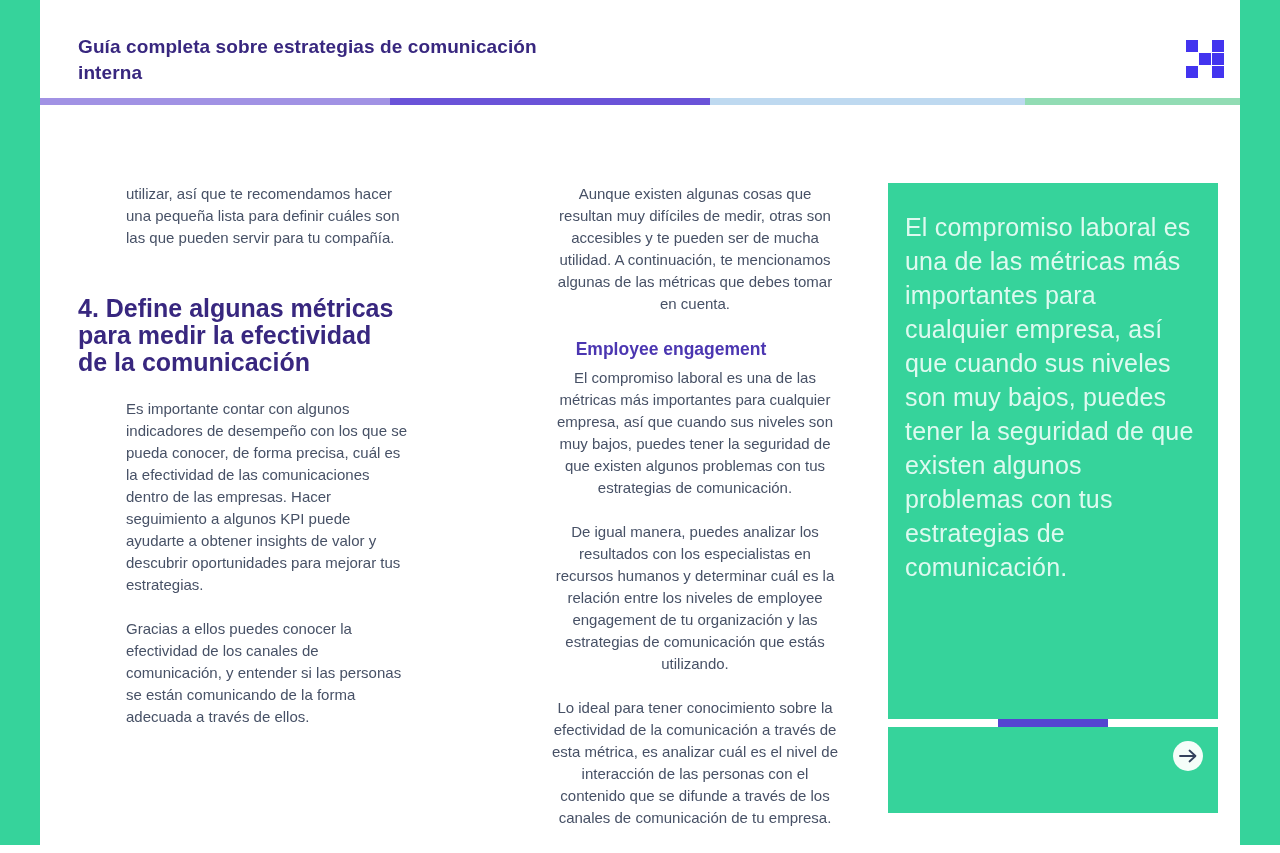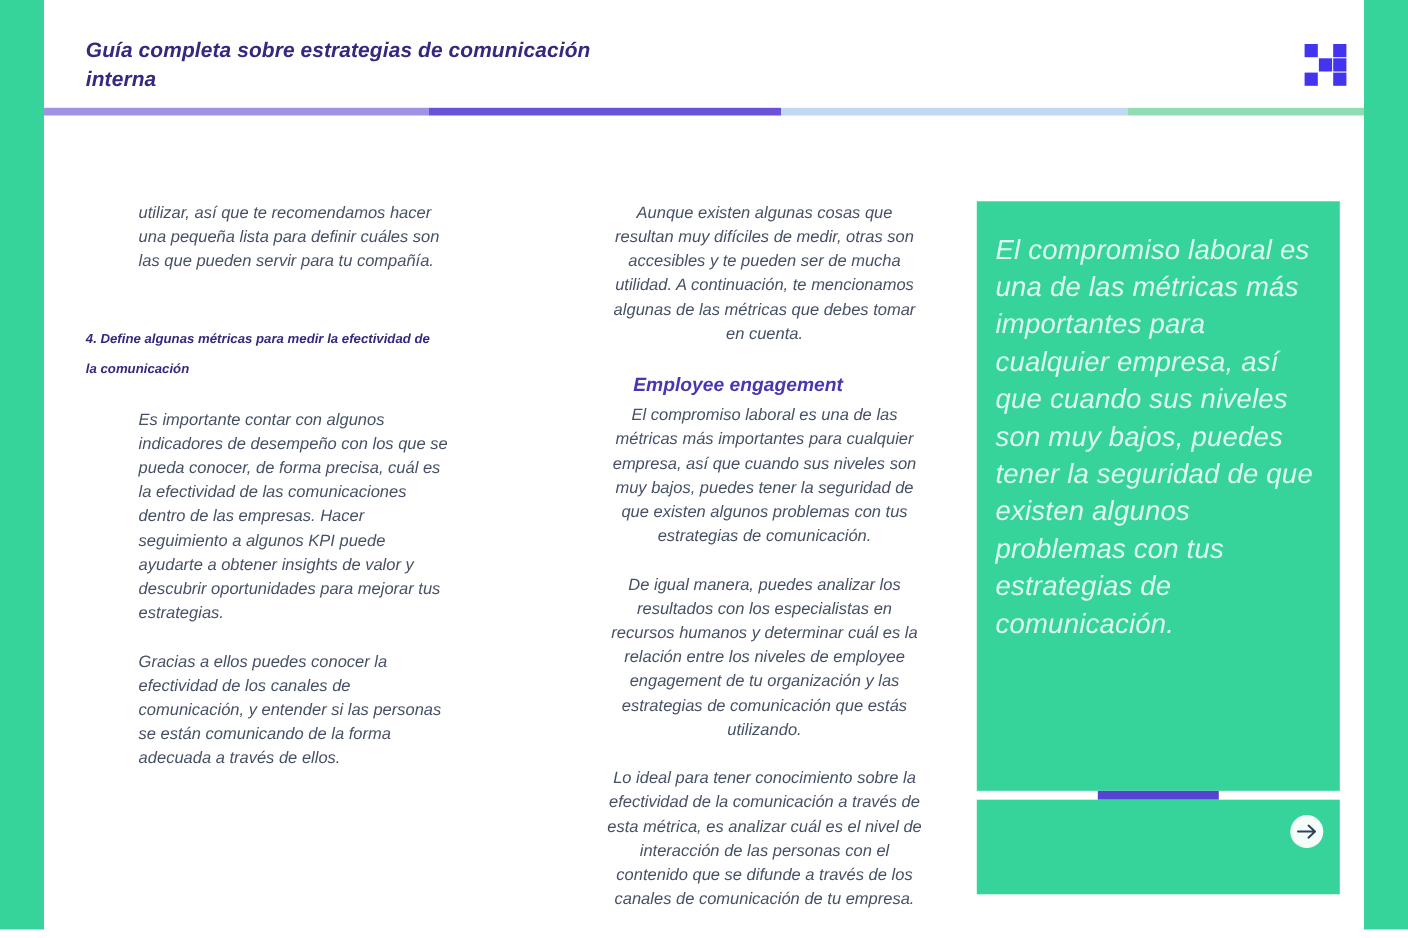--- a/index.html
+++ b/index.html
@@ -12,21 +12,21 @@
     --bar_dark_purple:#6a53d8;
     --bar_light_blue:#bed9f0;
     --bar_light_green:#92dcb4;
     --divider_purple:#5544d0;
     --quote_text:#defaf0;
     --arrow_color:#32415c;
   }
   *{margin:0;padding:0;box-sizing:border-box;}
   html,body{width:1280px;height:853px;background:#ffffff;}
   body{font-family:"Liberation Sans",sans-serif;position:relative;overflow:hidden;}
-  .page{position:absolute;left:0;top:0;width:1280px;height:741px;background:#fff;font-style:italic;}
+  .page{position:absolute;left:0;top:0;width:1280px;height:741px;background:#fff;}
 
   .side-bar{position:absolute;top:0;width:40px;height:845px;background:var(--green);}
   .side-bar.left{left:0;}
   .side-bar.right{right:0;}
 
   .doc-title{position:absolute;left:78px;top:34px;width:500px;
     font-size:19px;line-height:26px;font-weight:700;color:var(--deep_purple);letter-spacing:.1px;}
 
   .logo{position:absolute;left:1186px;top:40px;width:38px;height:38px;
     display:grid;grid-template-columns:repeat(3,12px);grid-template-rows:repeat(3,12px);gap:1px;}
@@ -40,21 +40,21 @@
   .gradient-bar .seg4{width:215px;background:var(--bar_light_green);}
 
   .col{position:absolute;top:183px;width:334px;color:var(--body_text);
     font-size:15px;line-height:22px;}
   .col-1{left:78px;}
   .col-2{left:504px;text-align:center;}
   .col p{margin-bottom:22px;margin-left:48px;}
   .col-1 .intro{margin-bottom:0;}
 
   .section-heading{margin-top:46px;margin-bottom:22px;
-    font-size:12px;line-height:27px;font-weight:700;color:var(--deep_purple);width:320px;}
+    font-size:25px;line-height:27px;font-weight:700;color:var(--deep_purple);width:320px;}
   .sub-heading{margin-top:0;margin-bottom:6px;
     font-size:17.5px;line-height:24px;font-weight:700;color:var(--violet);}
 
   .quote-card{position:absolute;left:888px;top:183px;width:330px;}
   .quote-main{background:var(--green);height:536px;padding:27px 17px 0 17px;}
   .quote-text{color:var(--quote_text);font-size:25px;line-height:34px;font-weight:400;
     letter-spacing:.2px;width:300px;}
   .quote-divider{height:8px;background:#ffffff;display:flex;justify-content:center;}
   .quote-divider .divider-accent{width:110px;height:8px;background:var(--divider_purple);}
   .quote-footer{background:var(--green);height:86px;position:relative;}

